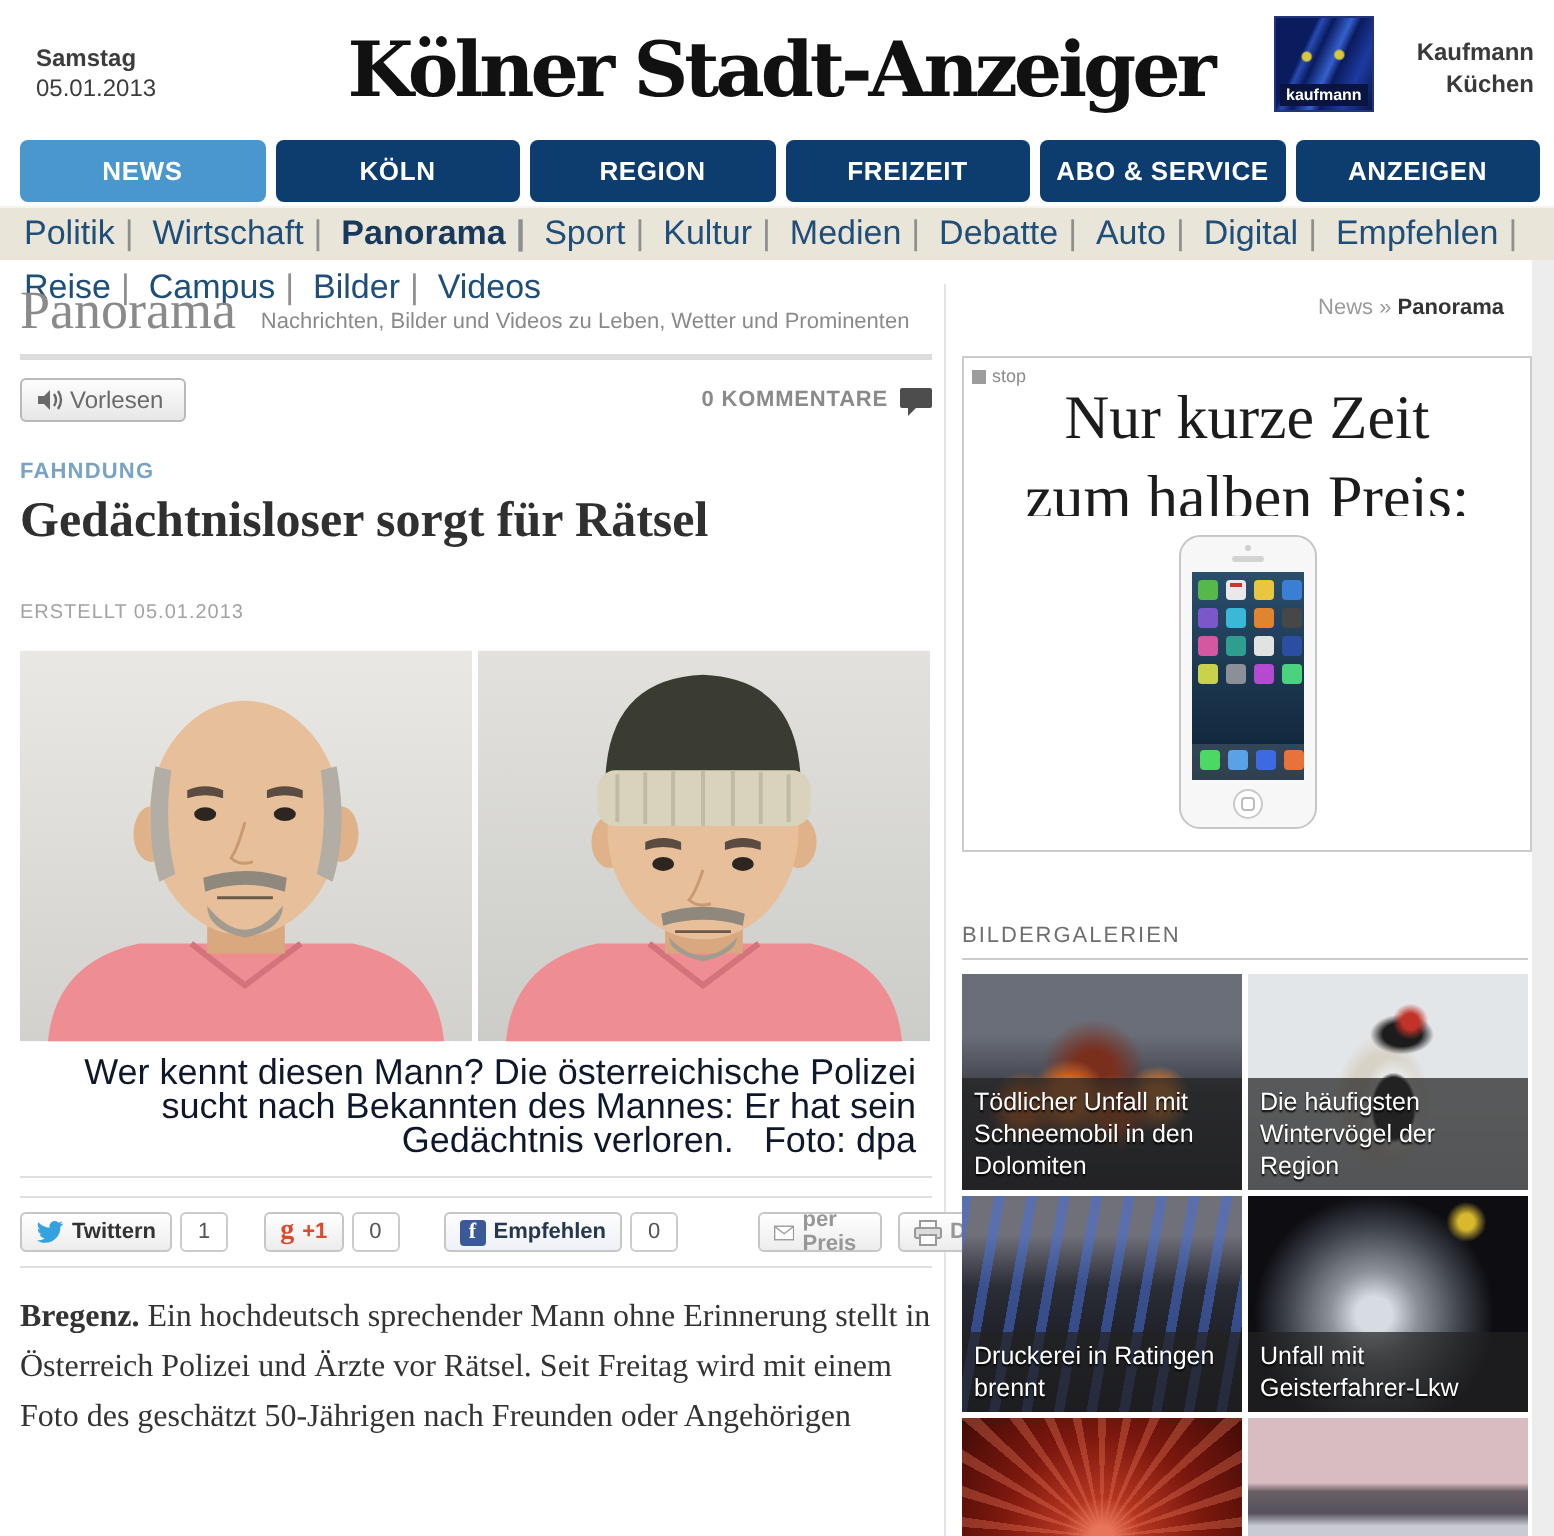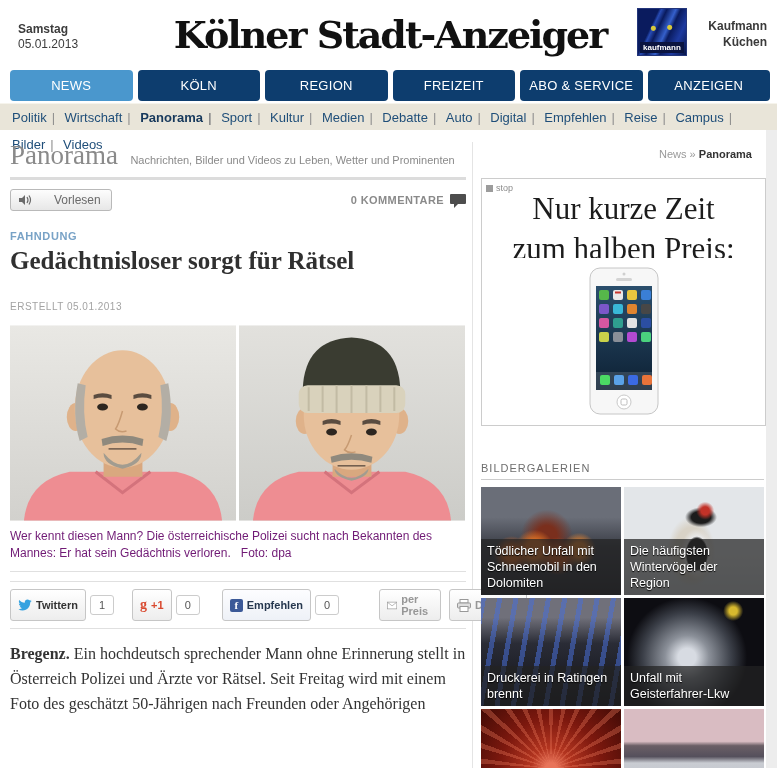--- a/index.html
+++ b/index.html
@@ -19,66 +19,66 @@
                  radial-gradient(circle at 66% 40%, #d8c93a 0 2px, transparent 3px),
                  linear-gradient(115deg, #0a1b5e 0 30%, #274bb4 34%, #0a1b5e 42%, #3560cc 55%, #0a1b5e 62%, #1d3aa0 78%, #081648 100%); }
   .kauf-logo .kauf-label { position:absolute; left:2px; bottom:2px; background:#0a1440; color:#fff;
                font-size:8px; font-weight:bold; padding:1px 3px; }
   .kauf-text { position:absolute; right:10px; top:18px; width:78px; text-align:right;
                font-size:12px; font-weight:bold; color:#3a3a3a; line-height:16px; }
 
   
   #tabs { position:absolute; left:10px; top:70px; width:760px; display:flex; gap:5px; }
   .tab { flex:1; height:31px; line-height:31px; text-align:center; border-radius:4px;
-         background:#0d3d6e; color:#fff; font-size:13px; font-weight:normal; letter-spacing:.3px; cursor:pointer; }
+         background:#0d3d6e; color:#fff; font-size:13px; font-weight:bold; letter-spacing:.3px; cursor:pointer; }
   .tab.active { background:#4a97cd; }
 
   
   #subnav { position:absolute; left:0; top:103px; width:777px; height:27px; background:#e9e5d9;
             border-top:1px solid #f6f4ec; }
   #subnav ul { list-style:none; padding-left:12px; line-height:26px; }
-  #subnav li { display:inline; font-size:13px; color:#1f4e79; cursor:pointer; }
+  #subnav li { display:inline; font-size:17px; color:#1f4e79; cursor:pointer; }
   #subnav li:not(:last-child)::after { content:"|"; color:#8f8f8f; margin:0 5px; cursor:default; }
   #subnav li.current { font-weight:bold; color:#17395c; }
 
   
   .col-divider { position:absolute; left:472px; top:142px; bottom:0; width:1px; background:#e4e4e4; }
   .right-strip { position:absolute; left:766px; top:130px; width:11px; bottom:0; background:#ededed; }
 
   
   #left-col { position:absolute; left:10px; top:140px; width:456px; }
   .section-head { white-space:nowrap; }
   .section-title { font-family:"Liberation Serif", serif; font-size:27px; color:#8a8a8a; }
   .section-sub { font-size:11px; color:#8a8a8a; margin-left:8px; }
   .section-rule { height:3px; background:#dcdcdc; margin-top:6px; }
 
   .toolbar { display:flex; justify-content:space-between; align-items:center; margin-top:9px; }
-  .btn-vorlesen { display:inline-flex; align-items:center; gap:22px; border:1px solid #b9b9b9; border-radius:3px;
+  .btn-vorlesen { display:inline-flex; align-items:center; gap:3px; border:1px solid #b9b9b9; border-radius:3px;
                   background:linear-gradient(#fdfdfd,#e7e7e7); padding:3px 10px 3px 8px; font-size:12px; color:#6a6a6a; cursor:pointer; }
   .comments { display:inline-flex; align-items:center; gap:6px; font-size:11px; font-weight:bold;
               color:#8a8a8a; letter-spacing:.4px; cursor:pointer; }
 
   .kicker { margin-top:19px; font-size:11px; font-weight:bold; color:#78a2c6; letter-spacing:.6px; }
   .headline { margin-top:5px; font-family:"Liberation Serif", serif; font-size:25px; font-weight:bold; color:#303030; }
   .meta { margin-top:26px; font-size:10px; color:#a3a3a3; letter-spacing:.5px; }
 
   .photos { margin-top:13px; display:flex; gap:3px; height:196px; background:#fff; }
   .photos svg { display:block; }
 
-  .caption { margin-top:7px; font-size:12px; color:#701a75; line-height:17px; width:448px; }
+  .caption { margin-top:7px; font-size:18px; color:#0f172a; line-height:17px; width:448px;text-align:right; }
   .thin-rule { height:1px; background:#e0e0e0; margin-top:9px; }
 
   .lead { margin-top:11px; font-family:"Liberation Serif", serif; font-size:16px; font-weight:bold;
           color:#333; line-height:24px; }
 
   .social-row { margin-top:9px; border-top:1px solid #e0e0e0; border-bottom:1px solid #e0e0e0;
                 padding:7px 0; display:flex; align-items:center; }
   .sbtn { display:inline-flex; align-items:center; gap:4px; border:1px solid #c6c6c6; border-radius:3px;
           background:linear-gradient(#fff,#ededed); padding:2px 7px; font-size:11px; font-weight:bold;
-          color:#333; height:32px; cursor:pointer; }
+          color:#333; height:20px; cursor:pointer; }
   .countbox { display:inline-block; border:1px solid #ccc; border-radius:3px; background:#fff;
               font-size:11px; color:#555; padding:2px 8px; margin-left:4px; height:20px; line-height:15px; }
   .sbtn.fb { background:linear-gradient(#fdfdff,#eef1f7); color:#26374f; }
   .sbtn.gray { color:#979797; }
   .gplus-g { font-family:"Liberation Serif", serif; font-weight:bold; font-size:14px; color:#d94a30; }
   .gplus-p1 { color:#d94a30; font-weight:bold; }
   .fb-f { display:inline-block; width:13px; height:13px; background:#3b5998; color:#fff; text-align:center;
           line-height:13px; border-radius:2px; font-family:"Liberation Serif", serif; font-weight:bold; font-size:11px; }
   .sp1 { margin-left:18px; } .sp2 { margin-left:22px; } .sp3 { margin-left:40px; } .sp4 { margin-left:8px; }
 

